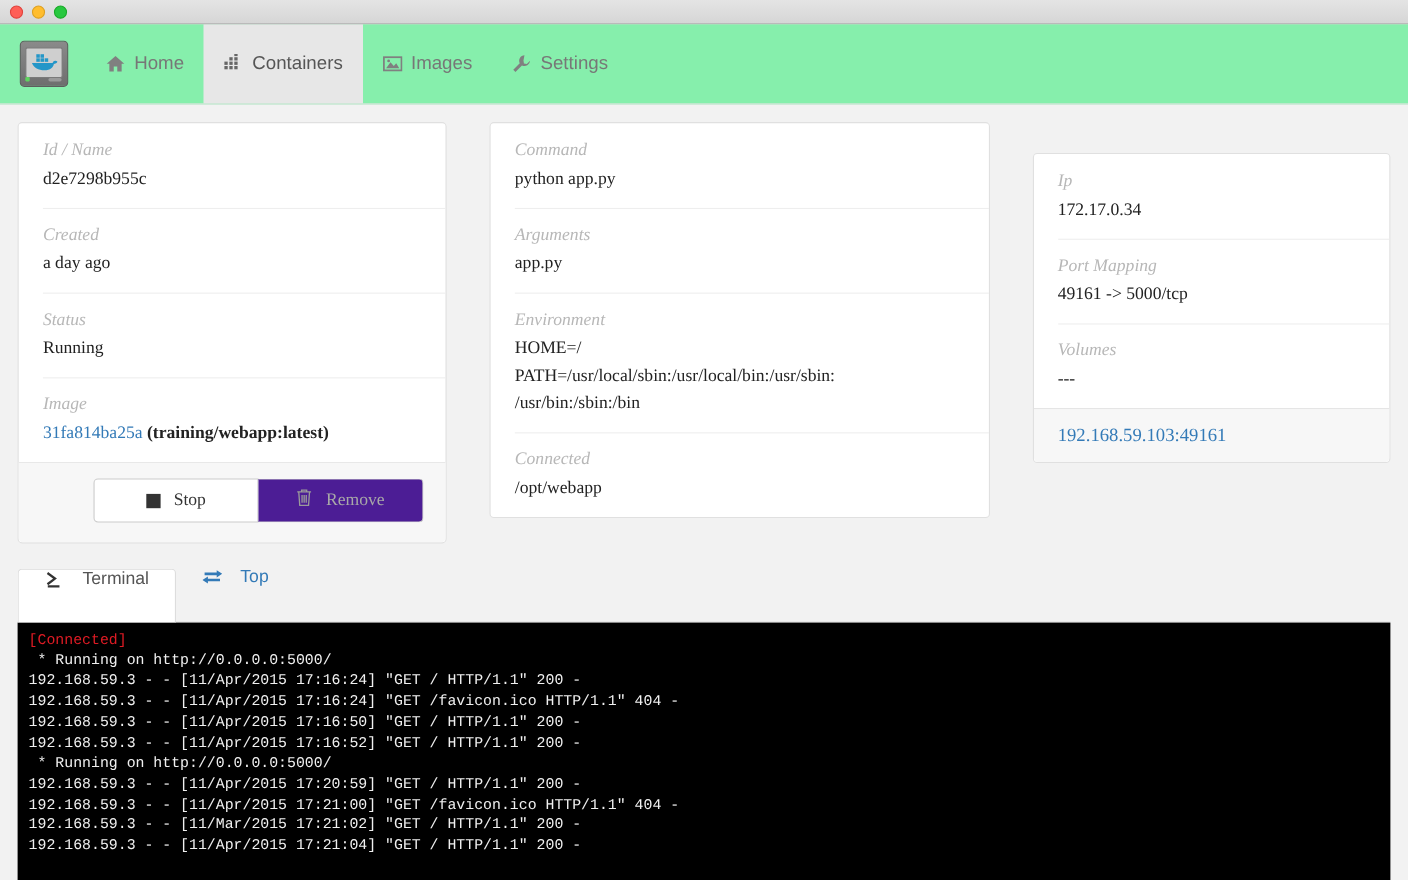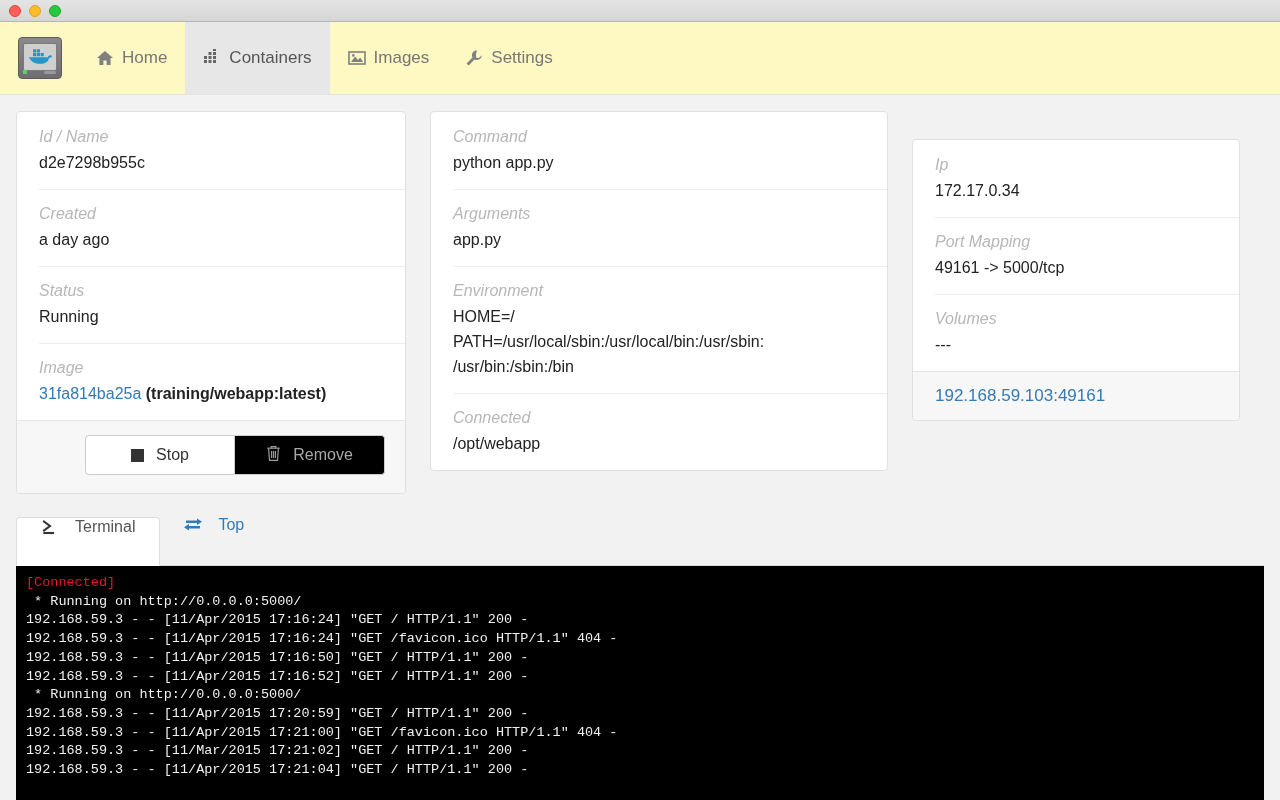--- a/index.html
+++ b/index.html
@@ -27,21 +27,21 @@
   }
   .traffic { display: flex; gap: 8px; align-items: center; }
   .light { width: 12px; height: 12px; border-radius: 50%; display: block; }
   .light.red    { background: #ff5f57; border: 1px solid #e0443e; }
   .light.yellow { background: #ffbd2e; border: 1px solid #dea123; }
   .light.green  { background: #28c840; border: 1px solid #1aab29; }
 
   
   .navbar {
     height: 73px;
-    background: #fef9c3;
+    background: #86efac;
     border-bottom: 1px solid #e3e3e3;
     display: flex; align-items: stretch;
     padding-left: 18px;
   }
   .brand {
     display: flex; align-items: center;
     padding-right: 16px;
   }
   .logo {
     width: 44px; height: 42px;
@@ -78,21 +78,22 @@
     white-space: nowrap;
   }
   .navitem.active { background: #e7e7e7; color: #555555; }
   .navicon { display: flex; align-items: center; justify-content: center; width: 18px; height: 18px; }
   .navicon svg { display: block; }
 
   
   .content {
     padding: 16px;
     display: flex;
-    gap: 24px;
+    gap: 39px;
+    font-family: Liberation Serif, serif;
   }
   .card {
     background: #ffffff;
     border: 1px solid #e0e0e0;
     border-radius: 4px;
     align-self: flex-start;
   }
   .col-left  { width: 390px; }
   .col-mid   { width: 458px; }
   .col-right { width: 328px; margin-top: 28px; }
@@ -150,21 +151,21 @@
     color: #333333;
   }
   .btn-stop {
     width: 175px;
     border-radius: 4px 0 0 4px;
   }
   .btn-remove {
     width: 175px;
     border-left: none;
     border-radius: 0 4px 4px 0;
-    background: #000000;
+    background: #4c1d95;
     color: #a8a8a8;
   }
   .icon-square { width: 13px; height: 13px; background: #333333; display: block; }
 
   
   .termwrap {
     margin: 7px 16px 0 16px;
     width: 1248px;
   }
   .tabs {

